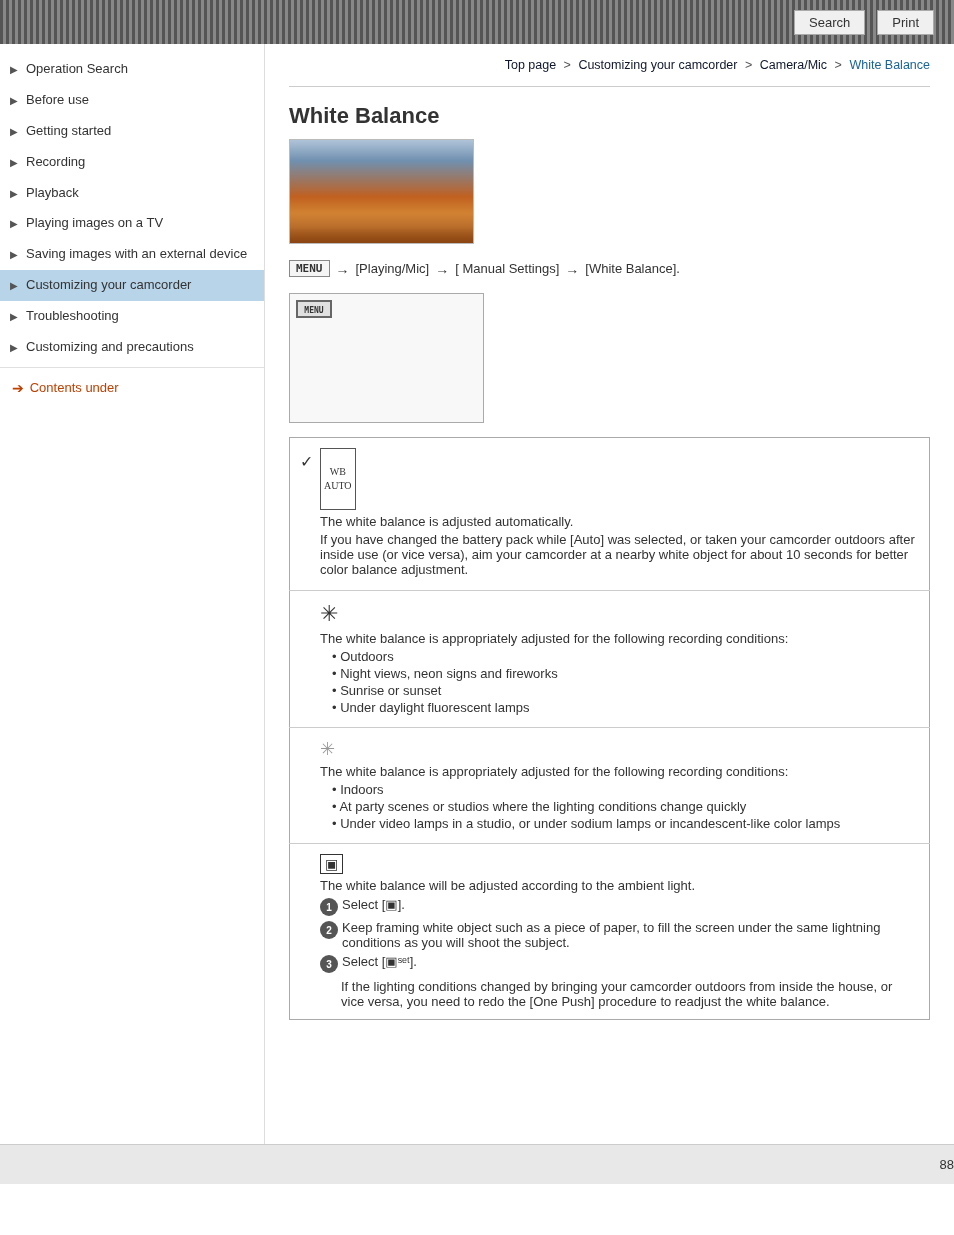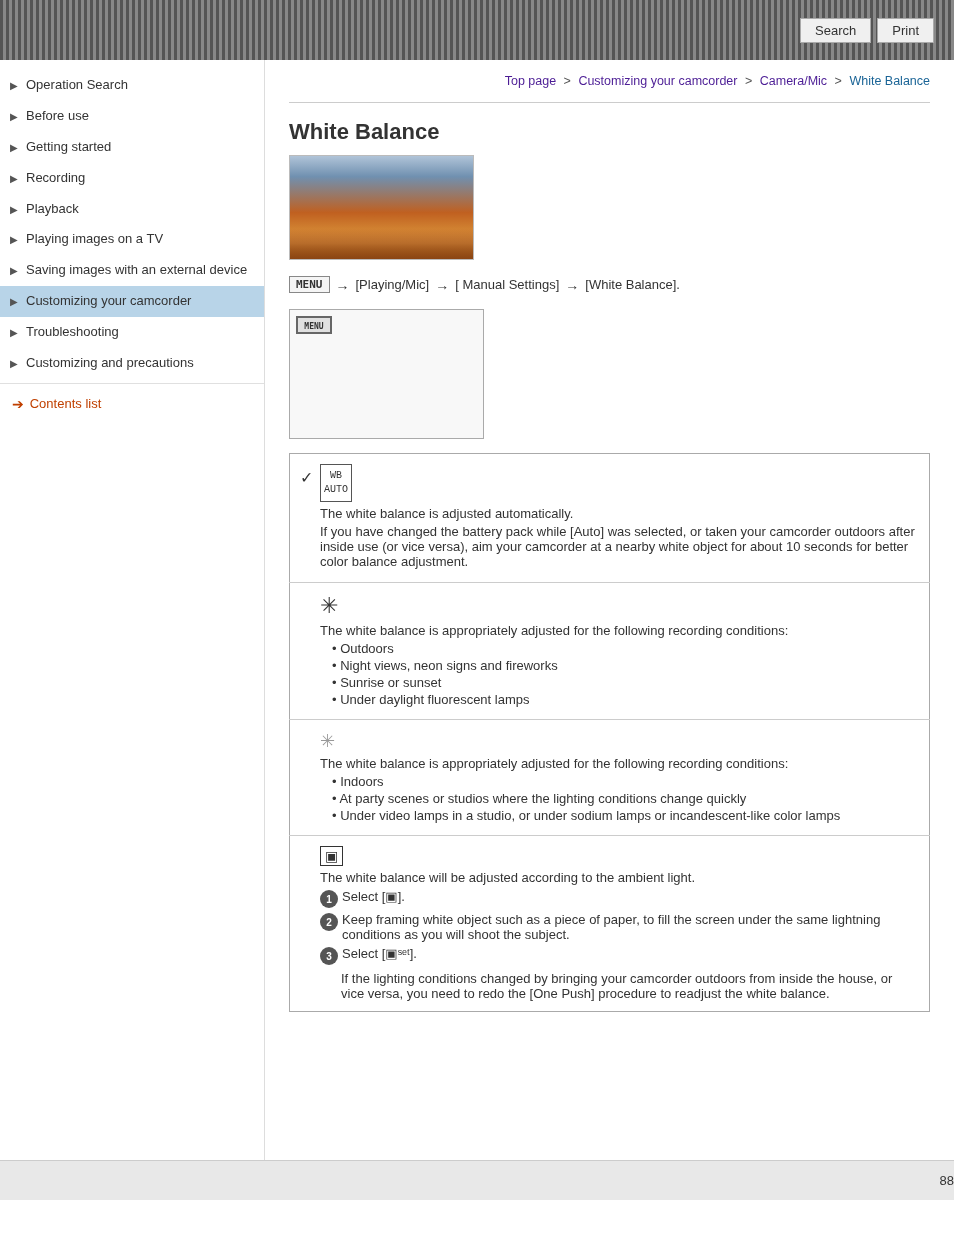--- a/index.html
+++ b/index.html
@@ -1,26 +1,26 @@
 <!DOCTYPE html>
 <html><head>
   <meta charset="utf-8">
   <style>
     * { margin: 0; padding: 0; box-sizing: border-box; }
     body { font-family: Arial, sans-serif; font-size: 13px; color: #333; background: #fff; width: 954px; min-height: 1235px; }
 
     
     .top-bar {
       background: repeating-linear-gradient(90deg, #555 0px, #555 3px, #888 3px, #888 6px);
-      height: 60px;
+      height: 44px;
       display: flex;
       align-items: center;
       justify-content: flex-end;
       padding-right: 20px;
-      gap: 6px;
+      gap: 12px;
     }
     .top-bar-btn {
       background: #f0f0f0;
       border: 1px solid #aaa;
       padding: 4px 14px;
       font-size: 13px;
       cursor: pointer;
       color: #333;
     }
 
@@ -75,21 +75,21 @@
       padding: 14px 24px 24px 24px;
     }
 
     
     .breadcrumb {
       font-size: 12.5px;
       color: #1a6496;
       margin-bottom: 14px;
       text-align: right;
     }
-    .breadcrumb a { color: #4c1d95; text-decoration: none; }
+    .breadcrumb a { color: #0f172a; text-decoration: none; }
     .breadcrumb .sep { color: #555; margin: 0 4px; }
     .breadcrumb .current { color: #1a6496; }
 
     
     .main-hr { border: none; border-top: 1px solid #ccc; margin-bottom: 16px; }
     .page-title {
       font-size: 22px;
       font-weight: bold;
       color: #333;
       margin-bottom: 10px;
@@ -266,21 +266,21 @@
           <span class="sidebar-label">Troubleshooting</span>
         </div>
         <div class="sidebar-item">
           <span class="sidebar-arrow">▶</span>
           <span class="sidebar-label">Customizing and precautions</span>
         </div>
       </div>
     <div class="sidebar-divider"></div>
     <a class="contents-link">
       <span class="contents-link-arrow">➔</span>
-      <span>Contents list</span>
+      <span>Contents under</span>
     </a>
   </div>
 
   <div class="main-content">
 
     <div class="breadcrumb">
       <a>Top page</a>
       <span class="sep"> &gt; </span>
       <a>Customizing your camcorder</a>
       <span class="sep"> &gt; </span>
@@ -307,21 +307,21 @@
     </div>
 
     <div class="menu-screenshot">
       <div class="menu-screenshot-btn">MENU</div>
     </div>
 
 
     <table class="options-table">
       <tbody id="options-tbody">
           <tr class="option-row">
-            <td class="option-cell"><span class="option-check">✓</span><span style="display: inline-block; border: 1px solid rgb(85, 85, 85); padding: 4px 3px; font-size: 10px; font-family: Liberation Mono, monospace; line-height: 1.4; margin-bottom: 4px; white-space: pre-line; text-align: center;">WB
+            <td class="option-cell"><span class="option-check">✓</span><span style="display: inline-block; border: 1px solid rgb(85, 85, 85); padding: 16px 3px; font-size: 10px; font-family: Liberation Serif, serif; line-height: 1.4; margin-bottom: 4px; white-space: pre-line; text-align: center;">WB
 AUTO</span><br><p class="option-text" style="margin-bottom: 3px;">The white balance is adjusted automatically.</p><p class="option-text" style="margin-bottom: 3px;">If you have changed the battery pack while [Auto] was selected, or taken your camcorder outdoors after inside use (or vice versa), aim your camcorder at a nearby white object for about 10 seconds for better color balance adjustment.</p></td>
           </tr>
           <tr class="option-row">
             <td class="option-cell"><span style="display: inline-block; font-size: 22px; margin-bottom: 4px;">✳</span><br><p class="option-text" style="margin-bottom: 3px;">The white balance is appropriately adjusted for the following recording conditions:</p><p class="option-bullet">Outdoors</p><p class="option-bullet">Night views, neon signs and fireworks</p><p class="option-bullet">Sunrise or sunset</p><p class="option-bullet">Under daylight fluorescent lamps</p></td>
           </tr>
           <tr class="option-row">
             <td class="option-cell"><span style="display: inline-block; font-size: 18px; margin-bottom: 4px; opacity: 0.5;">✳</span><br><p class="option-text" style="margin-bottom: 3px;">The white balance is appropriately adjusted for the following recording conditions:</p><p class="option-bullet">Indoors</p><p class="option-bullet">At party scenes or studios where the lighting conditions change quickly</p><p class="option-bullet">Under video lamps in a studio, or under sodium lamps or incandescent-like color lamps</p></td>
           </tr>
           <tr class="option-row">
             <td class="option-cell"><span style="display: inline-block; font-size: 14px; border: 1px solid rgb(51, 51, 51); padding: 1px 4px; margin-bottom: 4px;">▣</span><br><p class="option-text" style="margin-bottom: 3px;">The white balance will be adjusted according to the ambient light.</p><div class="option-step">

